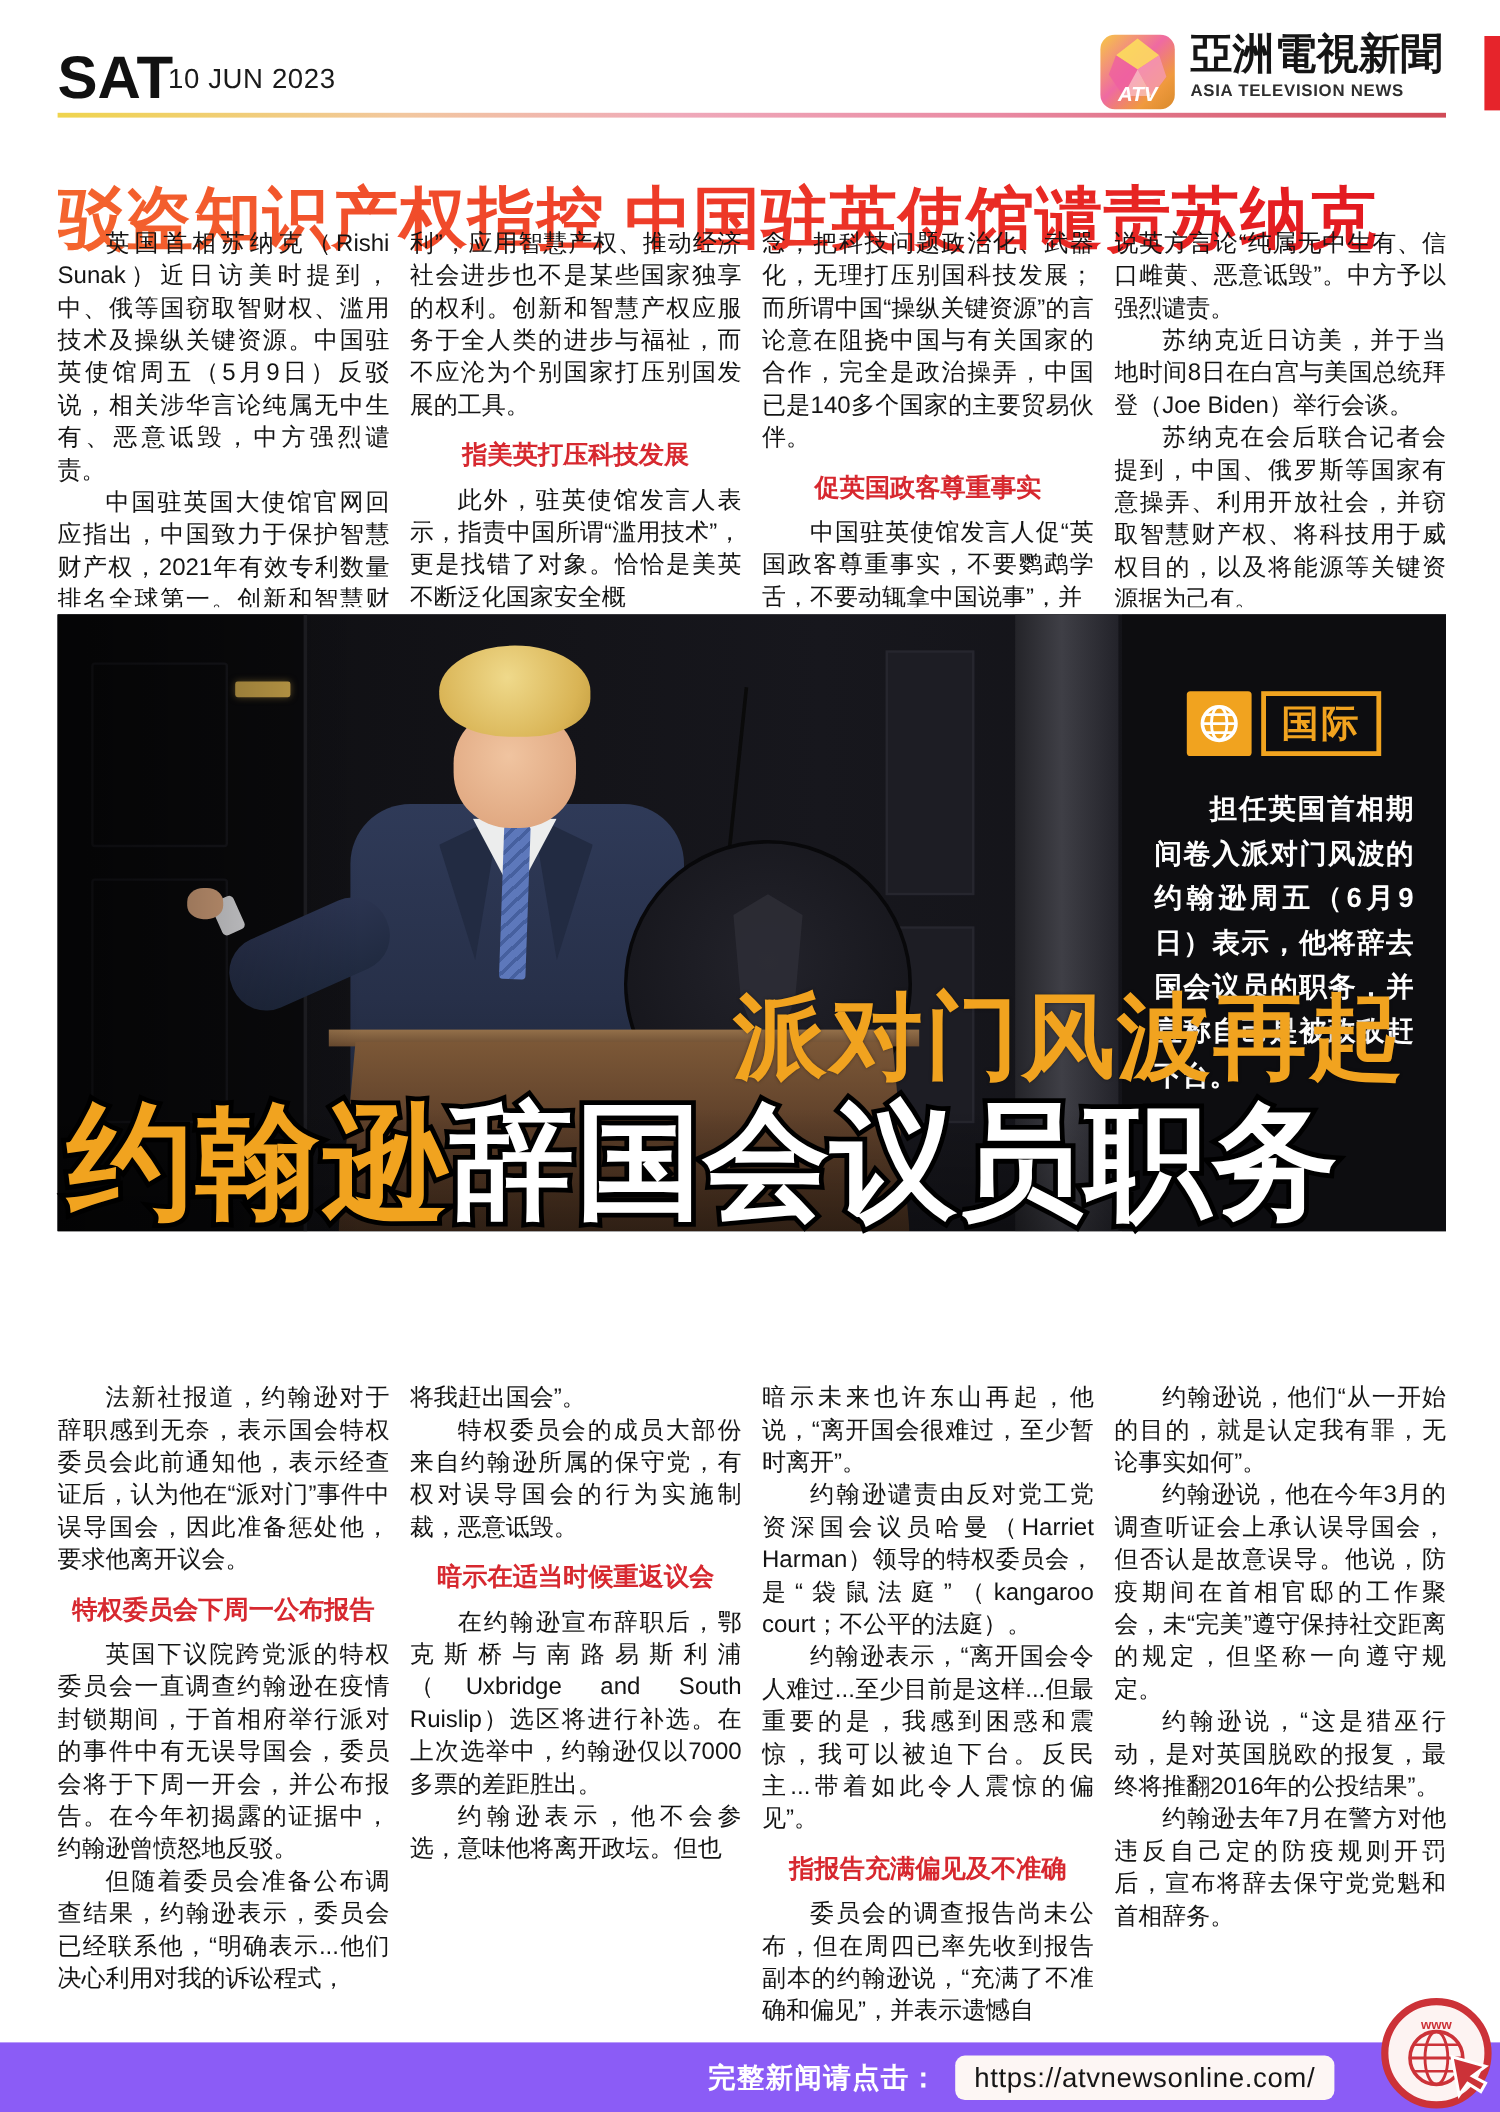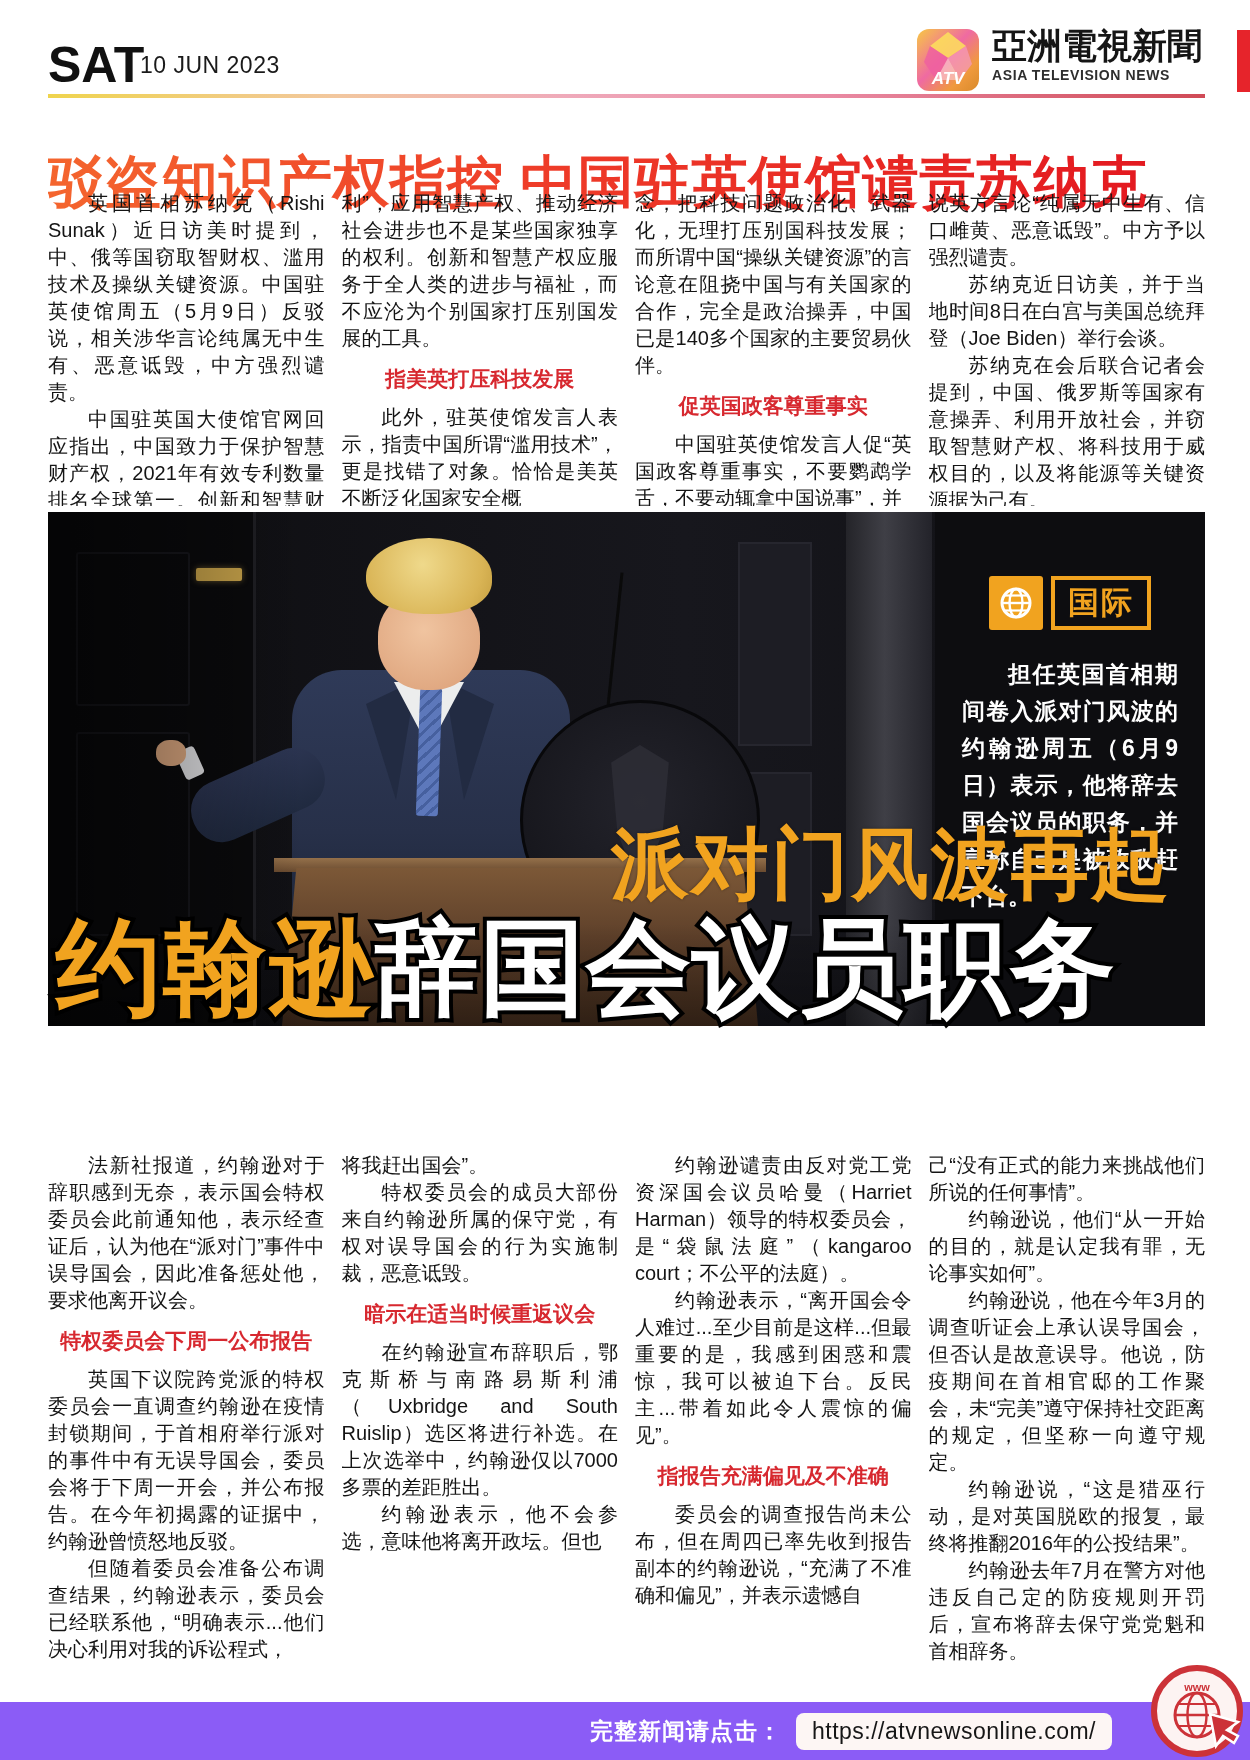--- a/index.html
+++ b/index.html
@@ -213,27 +213,27 @@
         <p class="para">但随着委员会准备公布调查结果，约翰逊表示，委员会已经联系他，“明确表示...他们决心利用对我的诉讼程式，</p>
       </div>
       <div class="col">
         <p class="para cont">将我赶出国会”。</p>
         <p class="para">特权委员会的成员大部份来自约翰逊所属的保守党，有权对误导国会的行为实施制裁，恶意诋毁。</p>
         <h3 class="subhead">暗示在适当时候重返议会</h3>
         <p class="para">在约翰逊宣布辞职后，鄂克斯桥与南路易斯利浦（Uxbridge and South Ruislip）选区将进行补选。在上次选举中，约翰逊仅以7000多票的差距胜出。</p>
         <p class="para">约翰逊表示，他不会参选，意味他将离开政坛。但也</p>
       </div>
       <div class="col">
+        <p class="para cont">暗示未来也许东山再起，他说，“离开国会很难过，至少暂时离开”。</p>
         <p class="para">约翰逊谴责由反对党工党资深国会议员哈曼（Harriet Harman）领导的特权委员会，是“袋鼠法庭”（kangaroo court；不公平的法庭）。</p>
         <p class="para">约翰逊表示，“离开国会令人难过...至少目前是这样...但最重要的是，我感到困惑和震惊，我可以被迫下台。反民主...带着如此令人震惊的偏见”。</p>
         <h3 class="subhead">指报告充满偏见及不准确</h3>
         <p class="para">委员会的调查报告尚未公布，但在周四已率先收到报告副本的约翰逊说，“充满了不准确和偏见”，并表示遗憾自</p>
       </div>
       <div class="col">
-        <p class="para cont">己“没有正式的能力来挑战他们所说的任何事情”。</p>
         <p class="para">约翰逊说，他们“从一开始的目的，就是认定我有罪，无论事实如何”。</p>
         <p class="para">约翰逊说，他在今年3月的调查听证会上承认误导国会，但否认是故意误导。他说，防疫期间在首相官邸的工作聚会，未“完美”遵守保持社交距离的规定，但坚称一向遵守规定。</p>
         <p class="para">约翰逊说，“这是猎巫行动，是对英国脱欧的报复，最终将推翻2016年的公投结果”。</p>
         <p class="para">约翰逊去年7月在警方对他违反自己定的防疫规则开罚后，宣布将辞去保守党党魁和首相辞务。</p>
       </div>
     </div>
 
   <div class="footer-bar">
     <span class="footer-prompt">完整新闻请点击：</span>
     <span class="url-pill">https://atvnewsonline.com/</span>

